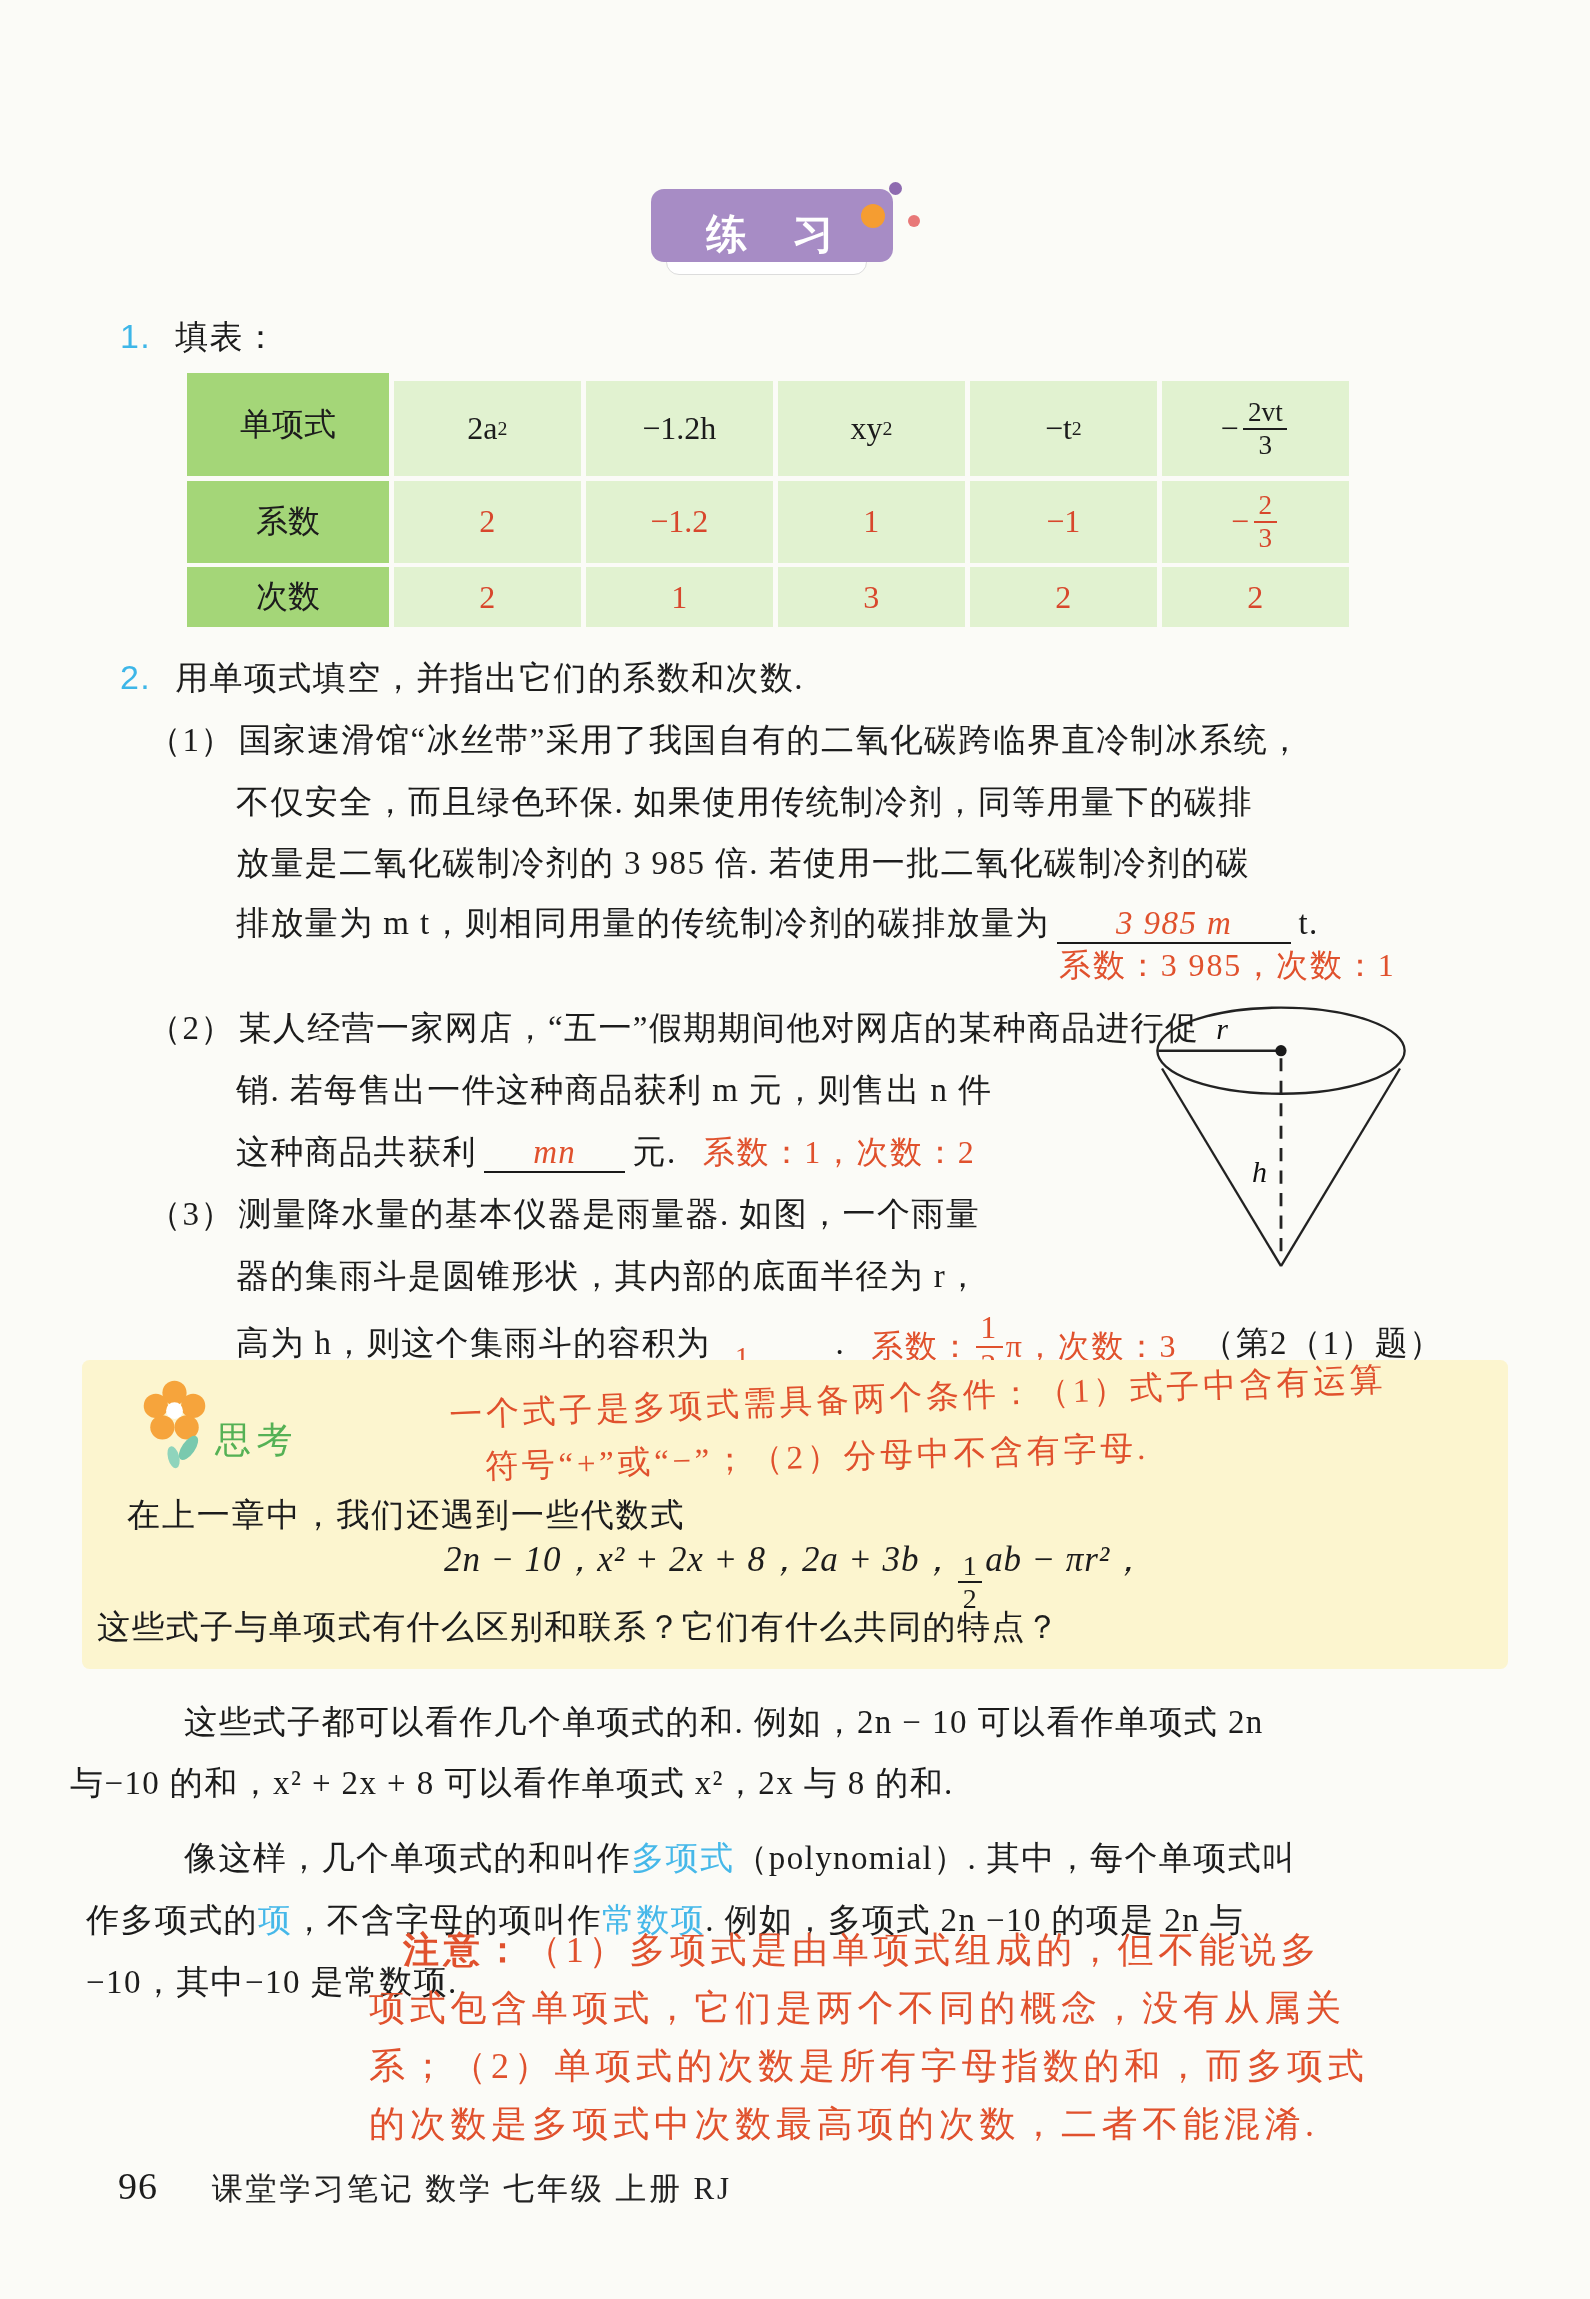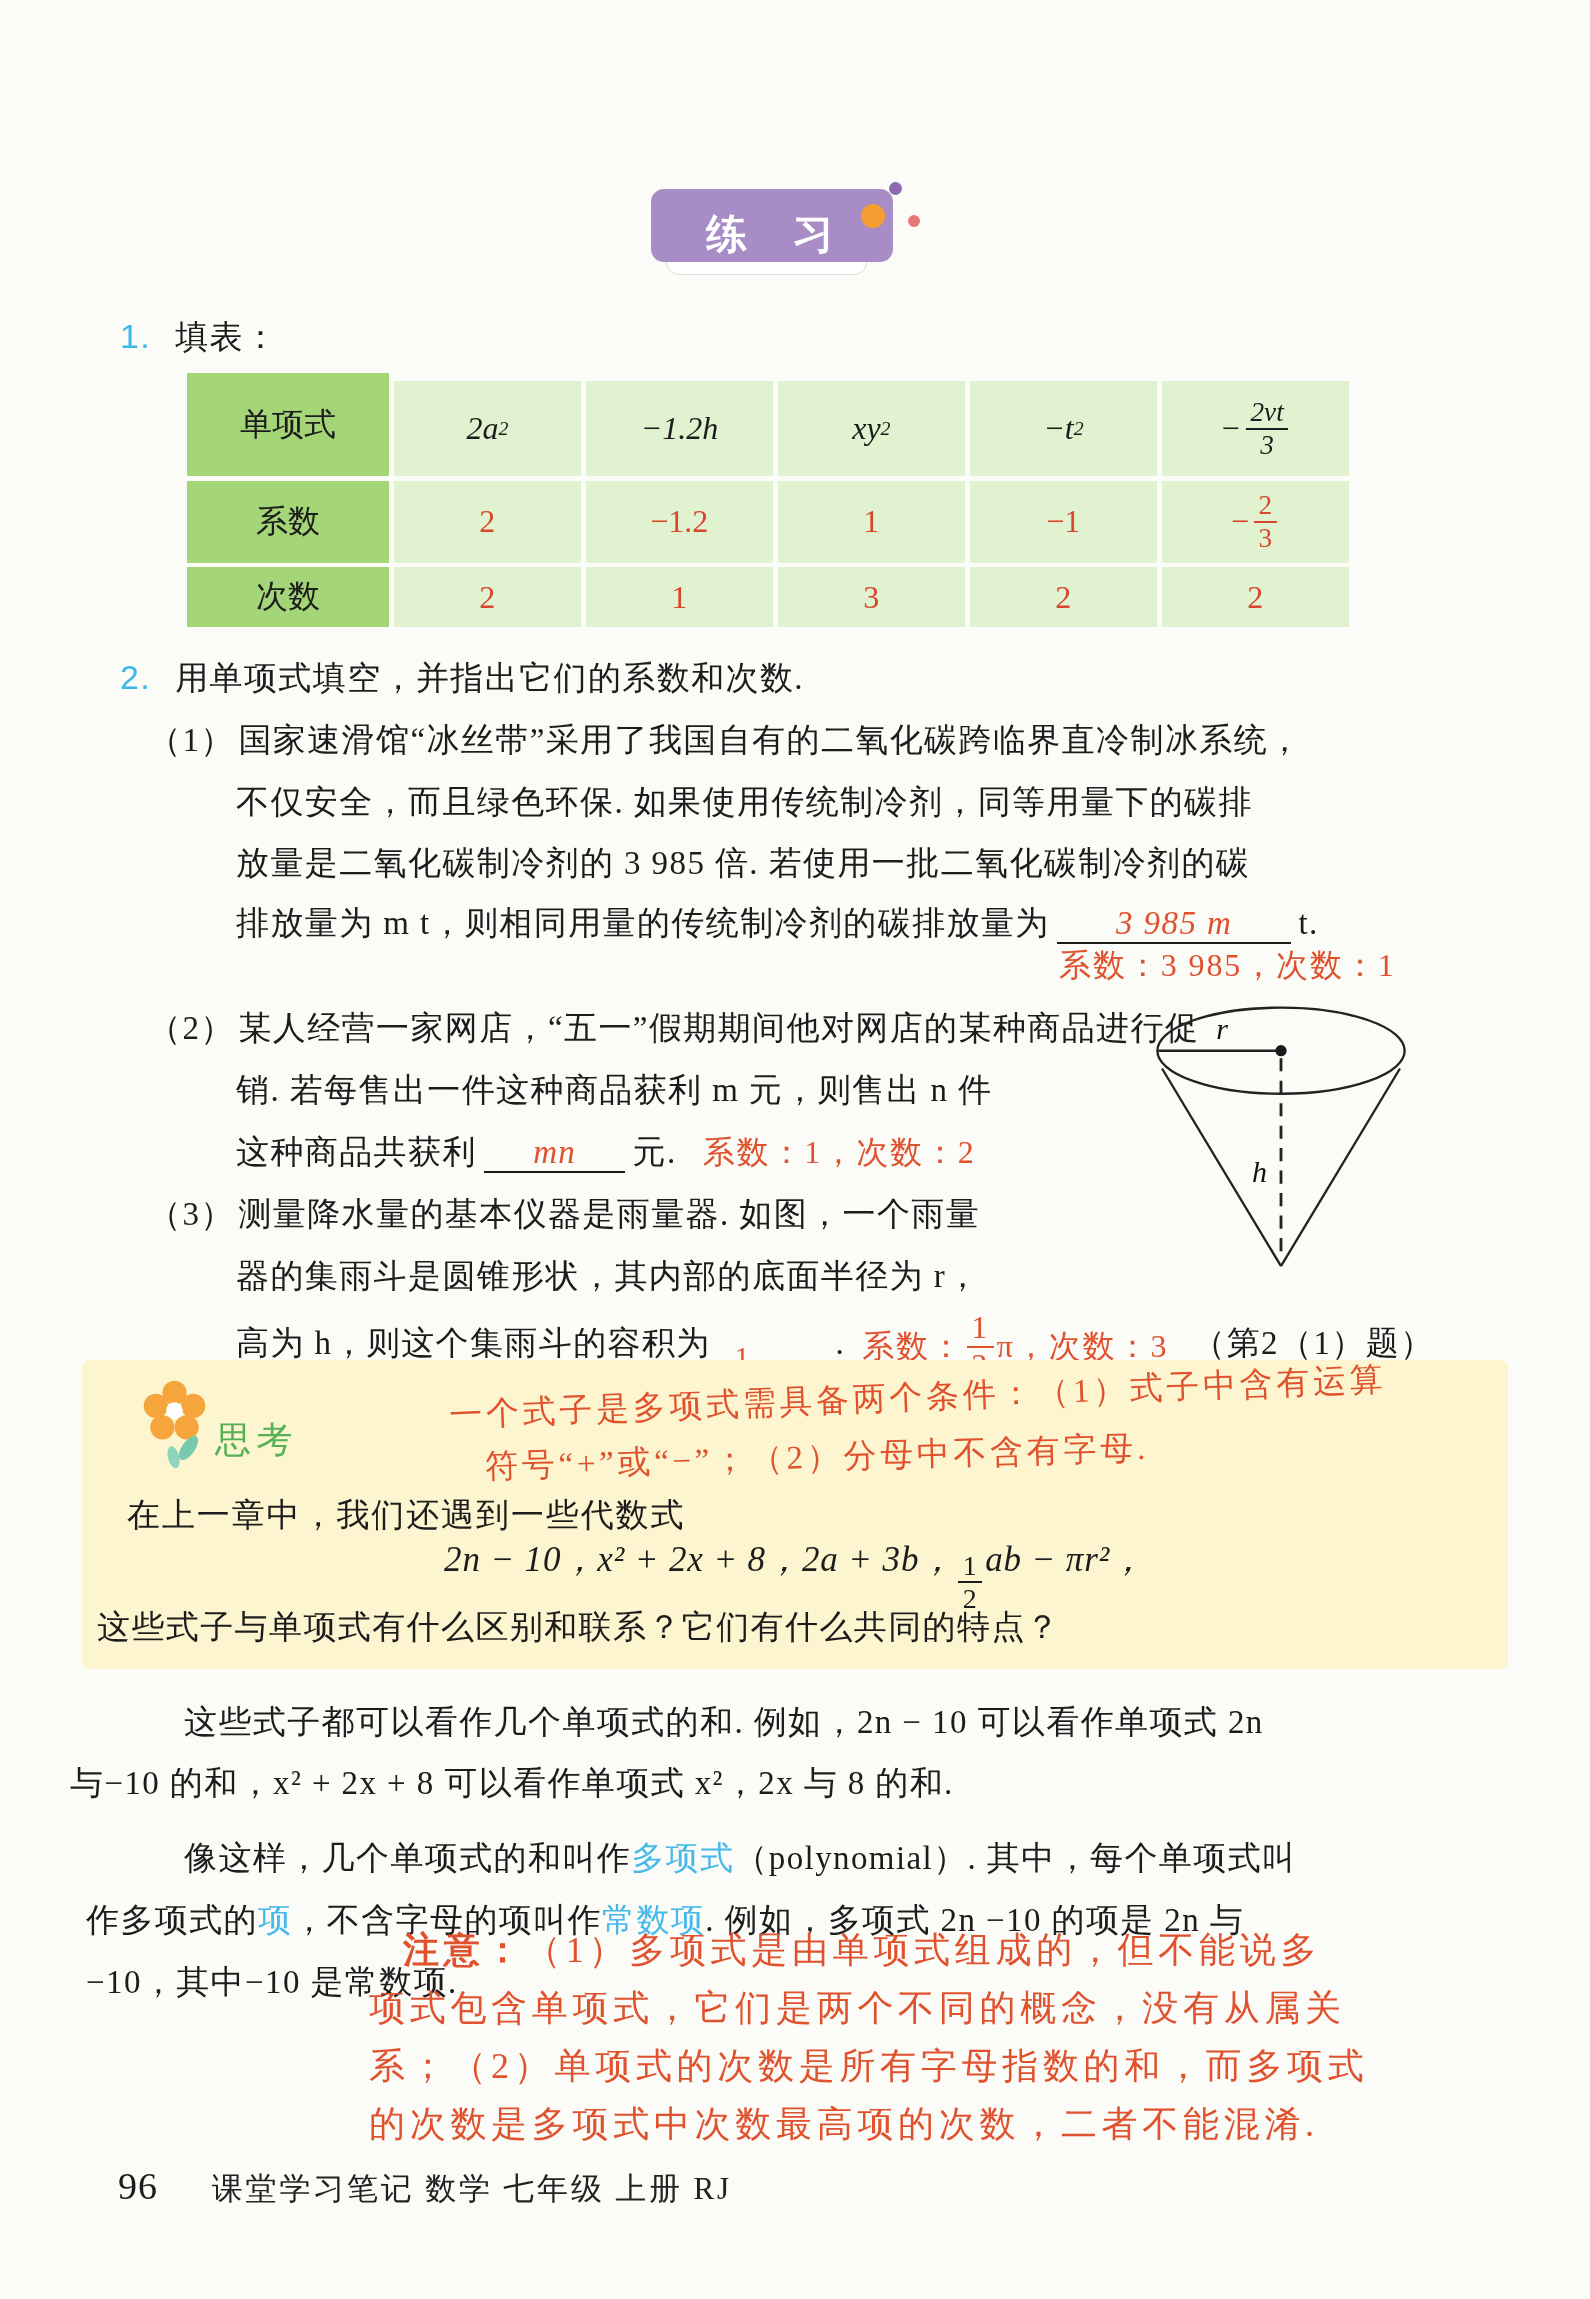--- a/index.html
+++ b/index.html
@@ -37,39 +37,39 @@
   .blue-num{color:var(--blue);font-family:"Liberation Sans","DejaVu Sans",sans-serif;
     font-size:34px;margin-right:24px;}
   .part-label{margin-right:3.7px;}
   
   .ptable{position:absolute;left:187px;top:373px;width:1162px;
     display:grid;grid-template-columns:202px repeat(5,1fr);
     grid-template-rows:103px 82px 60px;gap:4.7px;background:transparent;}
   .cell{display:flex;align-items:center;justify-content:center;font-size:32px;}
   .cell-head{background:var(--th-green);}
   .cell-body{background:var(--td-green);}
-  .mono{font-style:italic;margin-top:8px;}
+  .mono{margin-top:8px;}
   .cell-red{color:var(--red);}
   sup{font-size:0.62em;}
   
   .frac{display:inline-flex;flex-direction:column;align-items:center;
     line-height:1.12;font-size:0.85em;vertical-align:middle;margin:0 2.8px;}
   .fnum{display:block;padding:0 4.7px;border-bottom:2.3px solid currentColor;}
   .fden{display:block;padding:0 4.7px;}
   .sign{margin-right:1.9px;}
   
   .blank{display:inline-block;min-width:215px;text-align:center;
     border-bottom:2.8px solid #1a1a1a;margin:0 7.5px;color:var(--hand);
     font-style:italic;padding:0 9.4px;}
   .blank-sm{min-width:122px;}
   .ansfrac{display:inline-flex;align-items:center;border-bottom:2.8px solid #1a1a1a;
     margin:0 5.6px;padding:0 11.2px 2.8px;color:var(--hand);vertical-align:-11.2px;}
   .ansfrac .rest{font-style:italic;font-size:31px;margin-left:2.8px;}
   .redann{color:var(--hand);font-size:32px;letter-spacing:1.9px;}
-  .annwrap{display:inline-flex;align-items:center;margin-left:17px;vertical-align:middle;}
+  .annwrap{display:inline-flex;align-items:center;margin-left:26px;vertical-align:middle;}
   .cap{color:var(--ink);margin-left:24px;}
   
   .cone{position:absolute;left:1145px;top:1002px;}
   .cone .stroke{fill:none;stroke:#222;stroke-width:2.5px;}
   .cone .dash{stroke-dasharray:14 10;stroke-width:3px;}
   .svgt{font-family:"Liberation Serif","DejaVu Serif",serif;font-style:italic;
     font-size:32px;fill:#111;}
   
   .think{position:absolute;left:82px;top:1360px;width:1426px;height:309px;
     background:var(--think-bg);border-radius:7.5px;}

